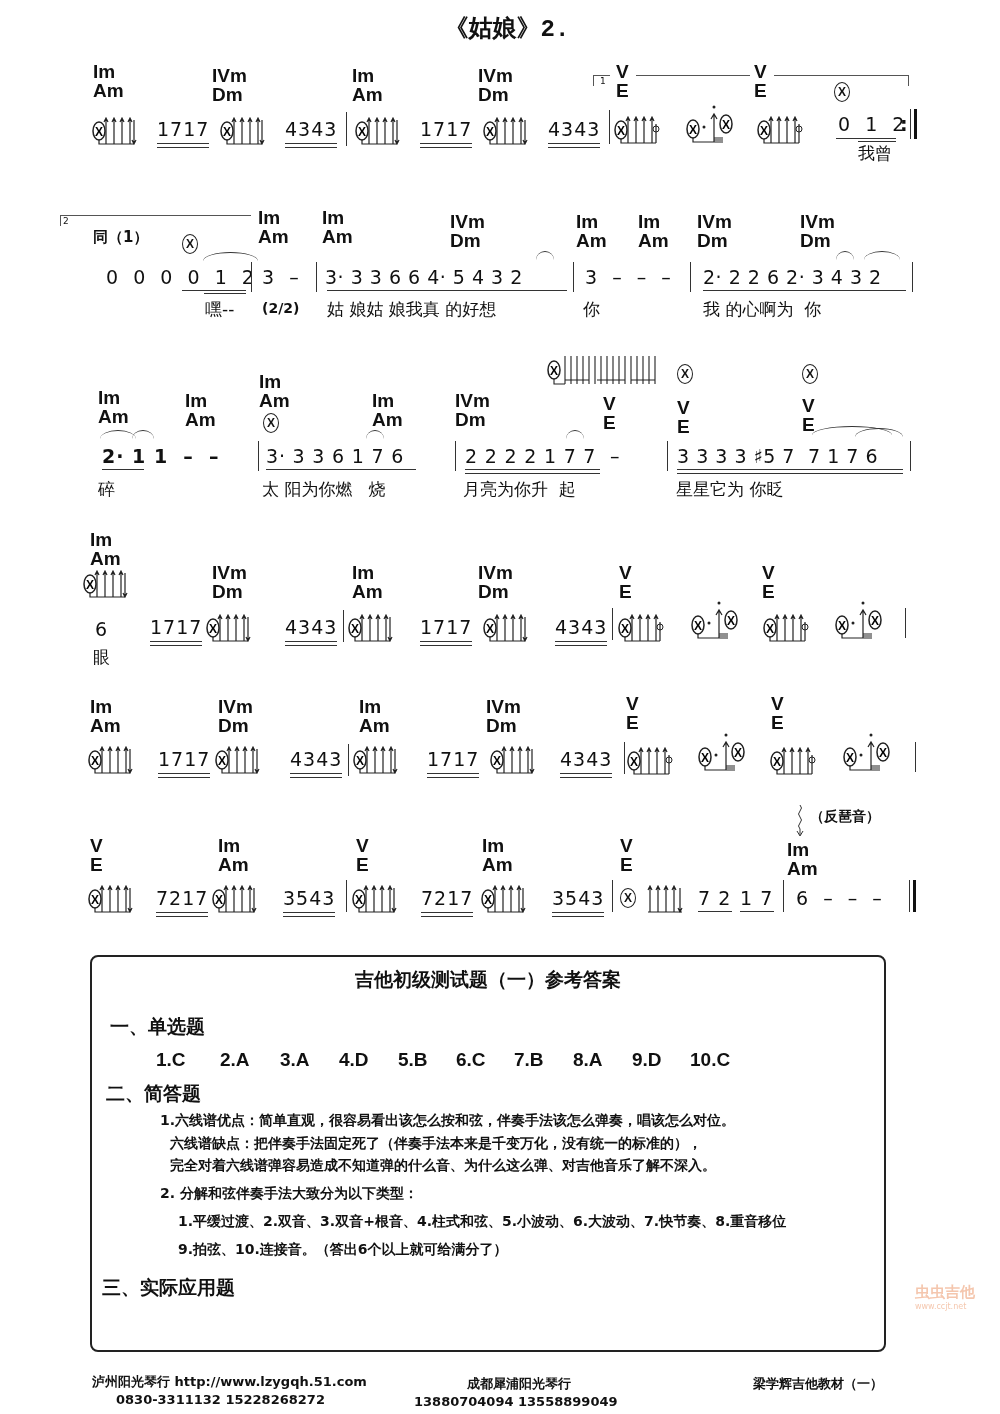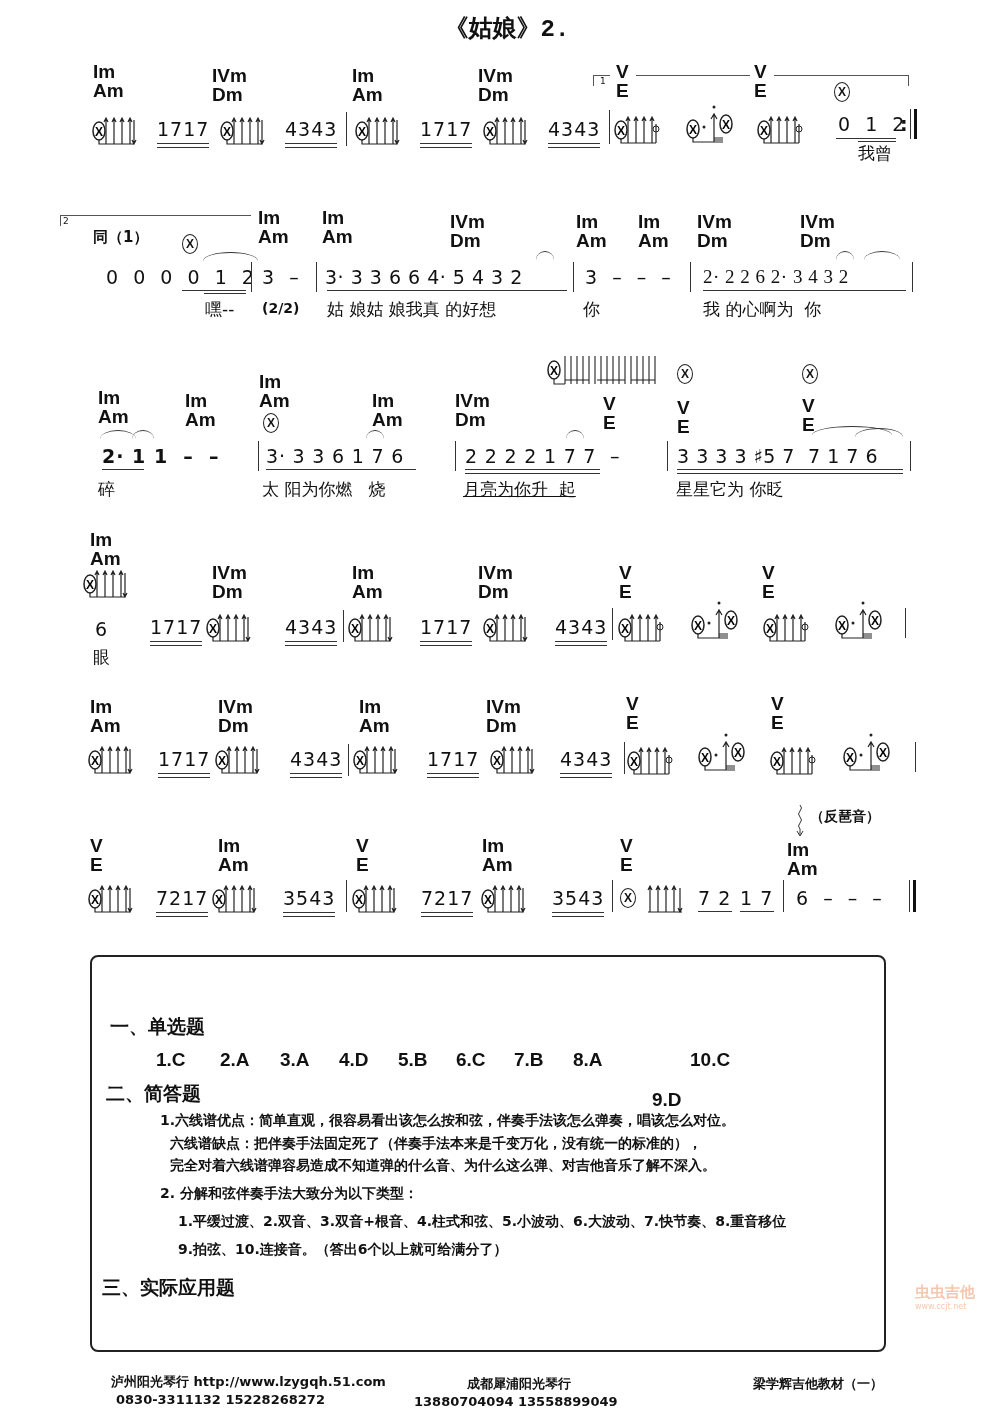--- a/index.html
+++ b/index.html
@@ -174,21 +174,21 @@
   <div class="ul1" style="left:182px;top:290px;width:64px;"></div>
   <div class="ul1" style="left:204px;top:293px;width:42px;"></div>
   <div class="bar" style="left:251px;top:262px;height:30px;"></div>
   <div class="num" style="left:262px;top:266px;">3  –</div>
   <div class="bar" style="left:316px;top:262px;height:30px;"></div>
   <div class="num" style="left:325px;top:266px;letter-spacing:0.5px;">3· 3 3 6 6 4· 5 4 3 2</div>
   <div class="ul1" style="left:327px;top:290px;width:240px;"></div>
   <div class="bar" style="left:573px;top:262px;height:30px;"></div>
   <div class="num" style="left:585px;top:266px;">3  –  –  –</div>
   <div class="bar" style="left:690px;top:262px;height:30px;"></div>
-  <div class="num" style="left:703px;top:266px;letter-spacing:0.5px;font-family:Liberation Serif, serif;">2· 2 2 6 2· 3 4 3 2</div>
+  <div class="num" style="left:703px;top:266px;letter-spacing:0.5px;">2· 2 2 6 2· 3 4 3 2</div>
   <div class="ul1" style="left:703px;top:290px;width:203px;"></div>
   <div class="bar" style="left:912px;top:262px;height:30px;"></div>
 
   <div class="lyric" style="left:205px;top:298px;">嘿--</div>
   <div class="lyric" style="left:262px;top:300px;font-size:14px;font-weight:bold;">(2/2)</div>
   <div class="lyric" style="left:327px;top:298px;">姑 娘姑 娘我真 的好想</div>
   <div class="lyric" style="left:583px;top:298px;">你</div>
   <div class="lyric" style="left:703px;top:298px;">我 的心啊为  你</div>
 </div>
 
@@ -250,21 +250,21 @@
   <div class="bar" style="left:455px;top:441px;height:30px;"></div>
   <div class="num" style="left:465px;top:445px;letter-spacing:0.8px;">2 2 2 2 1 7 7  –</div>
   <div class="ul2" style="left:465px;top:469px;width:135px;"></div>
   <div class="bar" style="left:667px;top:441px;height:30px;"></div>
   <div class="num" style="left:677px;top:445px;letter-spacing:0.5px;">3 3 3 3 ♯5 7  7 1 7 6</div>
   <div class="ul2" style="left:677px;top:469px;width:226px;"></div>
   <div class="bar" style="left:910px;top:441px;height:30px;"></div>
 
   <div class="lyric" style="left:98px;top:478px;">碎</div>
   <div class="lyric" style="left:262px;top:478px;">太 阳为你燃   烧</div>
-  <div class="lyric" style="left:463px;top:478px;text-decoration:underline;">月亮为你升  起</div>
+  <div class="lyric" style="left:463px;top:478px;">月亮为你升  起</div>
   <div class="lyric" style="left:676px;top:478px;">星星它为 你眨</div>
 </div>
 
 <div>
   <div class="chord" style="left:90px;top:530px;">
       <span>Im</span>
       <span>Am</span>
     </div>
   <svg class="strum" style="left:83px;top:568px;" width="50" height="36">
       <ellipse cx="7" cy="16" rx="6" ry="9" fill="none" stroke="#222" stroke-width="1.5"></ellipse>
@@ -510,44 +510,45 @@
   <div class="ul1" style="left:698px;top:911px;width:34px;"></div>
   <div class="num" style="left:740px;top:887px;">1 7</div>
   <div class="ul1" style="left:740px;top:911px;width:34px;"></div>
   <div class="bar" style="left:783px;top:880px;height:32px;"></div>
   <div class="num" style="left:796px;top:887px;">6  –  –  –</div>
   <div class="bar" style="left:909px;top:880px;height:32px;"></div>
   <div class="dbl" style="left:913px;top:880px;height:32px;"></div>
 </div>
 
 <div class="box">
+  <div class="h">吉他初级测试题（一）参考答案</div>
   <div class="sec" style="left:18px;top:57px;">一、单选题</div>
   <div>
     <div class="ans" style="left:64px;top:92px;">1.C</div>
     <div class="ans" style="left:128px;top:92px;">2.A</div>
     <div class="ans" style="left:188px;top:92px;">3.A</div>
     <div class="ans" style="left:247px;top:92px;">4.D</div>
     <div class="ans" style="left:306px;top:92px;">5.B</div>
     <div class="ans" style="left:364px;top:92px;">6.C</div>
     <div class="ans" style="left:422px;top:92px;">7.B</div>
     <div class="ans" style="left:481px;top:92px;">8.A</div>
-    <div class="ans" style="left:560px;top:92px;margin-top:40px;">9.D</div>
+    <div class="ans" style="left:540px;top:92px;">9.D</div>
     <div class="ans" style="left:598px;top:92px;">10.C</div>
   </div>
   <div class="sec" style="left:14px;top:124px;">二、简答题</div>
   <div class="txt" style="left:68px;top:155px;">1.六线谱优点：简单直观，很容易看出该怎么按和弦，伴奏手法该怎么弹奏，唱该怎么对位。</div>
   <div class="txt" style="left:78px;top:178px;">六线谱缺点：把伴奏手法固定死了（伴奏手法本来是千变万化，没有统一的标准的），</div>
   <div class="txt" style="left:78px;top:200px;">完全对着六线谱弹容易造成不知道弹的什么音、为什么这么弹、对吉他音乐了解不深入。</div>
   <div class="txt" style="left:68px;top:228px;">2. 分解和弦伴奏手法大致分为以下类型：</div>
   <div class="txt" style="left:86px;top:256px;">1.平缓过渡、2.双音、3.双音+根音、4.柱式和弦、5.小波动、6.大波动、7.快节奏、8.重音移位</div>
   <div class="txt" style="left:86px;top:284px;">9.拍弦、10.连接音。（答出6个以上就可给满分了）</div>
   <div class="sec" style="left:10px;top:318px;">三、实际应用题</div>
 </div>
 
 <div class="wm"><span>虫虫吉他</span><small>www.ccjt.net</small></div>
 
 <div>
-  <div class="foot" style="left:92px;top:1373px;margin-left:19px;">泸州阳光琴行 http://www.lzygqh.51.com</div>
+  <div class="foot" style="left:92px;top:1373px;">泸州阳光琴行 http://www.lzygqh.51.com</div>
   <div class="foot" style="left:116px;top:1392px;">0830-3311132   15228268272</div>
   <div class="foot" style="left:467px;top:1375px;">成都犀浦阳光琴行</div>
   <div class="foot" style="left:414px;top:1394px;">13880704094  13558899049</div>
   <div class="foot" style="left:753px;top:1375px;">梁学辉吉他教材（一）</div>
 </div>
 
 </body></html>

